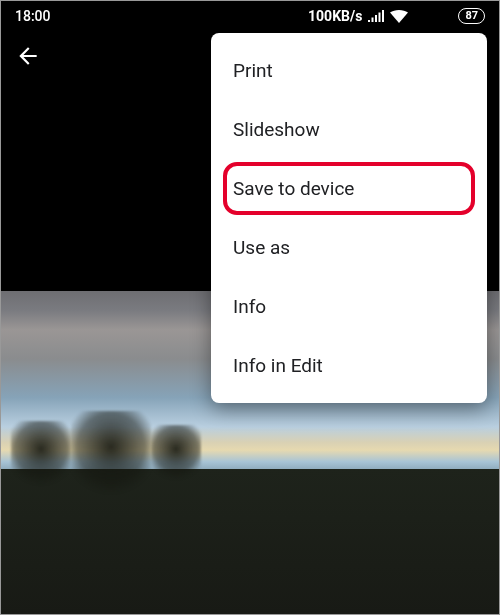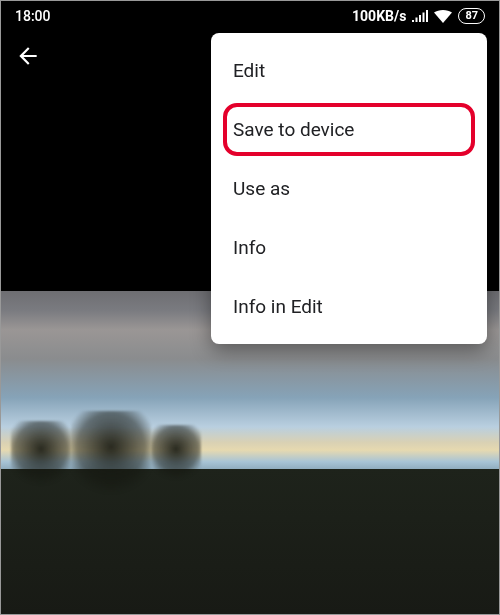--- a/index.html
+++ b/index.html
@@ -29,20 +29,21 @@
       gap: 6px;
       font-weight: bold;
     }
     .signal-icon, .wifi-icon { display: inline-flex; }
     .battery-badge {
       border: 1.5px solid #fff;
       border-radius: 10px;
       padding: 0 6px;
       font-size: 11px;
       line-height: 14px;
+      margin-left: 44px;
     }
     .app-bar {
       height: 50px;
       display: flex;
       align-items: center;
       padding: 0 14px;
     }
     .back-btn {
       color: #fff;
       display: inline-flex;
@@ -149,21 +150,24 @@
 <div class="photo-area">
   <div class="sky"></div>
   <div class="ground"></div>
   <div class="tree t1"></div>
   <div class="tree t2"></div>
   <div class="tree t3"></div>
 </div>
 
 <div class="menu">
   <div class="menu-item">
-    <span>Edit</span>
+    <span>Print</span>
+  </div>
+  <div class="menu-item">
+    <span>Slideshow</span>
   </div>
   <div class="menu-item">
     <span>Save to device</span>
     <div class="highlight-ring"></div>
   </div>
   <div class="menu-item">
     <span>Use as</span>
   </div>
   <div class="menu-item">
     <span>Info</span>

